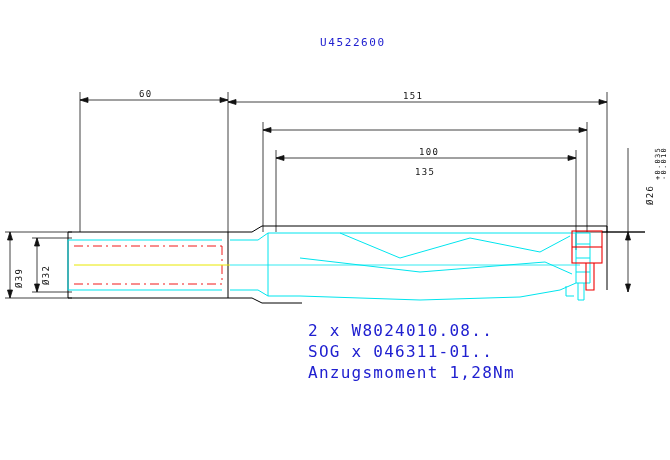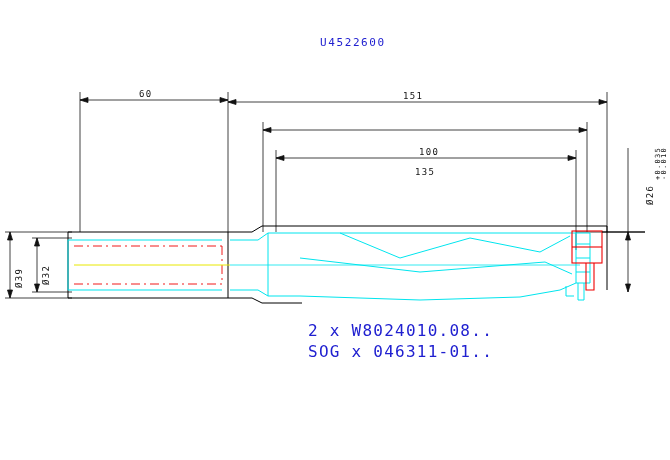--- a/index.html
+++ b/index.html
@@ -143,13 +143,14 @@
 <div class="dim vrot" style="left:14px;top:288px;">Ø39</div>
 <div class="dim vrot" style="left:41px;top:285px;">Ø32</div>
 
 <div class="dim vrot" style="left:645px;top:205px;">Ø26</div>
 <div class="dim vrot" style="left:654px;top:180px;font-size:7px;">+0.035</div>
 <div class="dim vrot" style="left:660px;top:180px;font-size:7px;">-0.010</div>
 
 <div id="noteblock">
   <div>2 x W8024010.08..</div>
   <div>SOG x 046311-01..</div>
+  <div>Anzugsmoment 1,28Nm</div>
 </div>
 
 </body></html>

